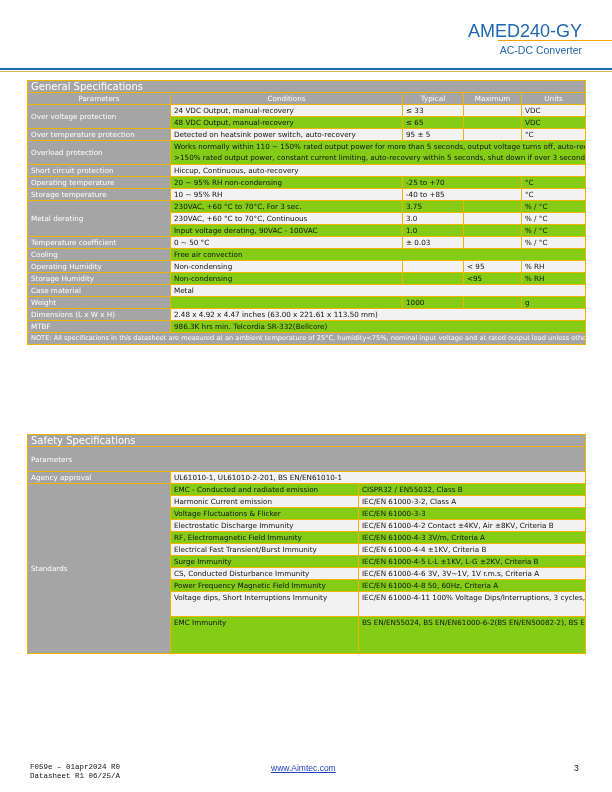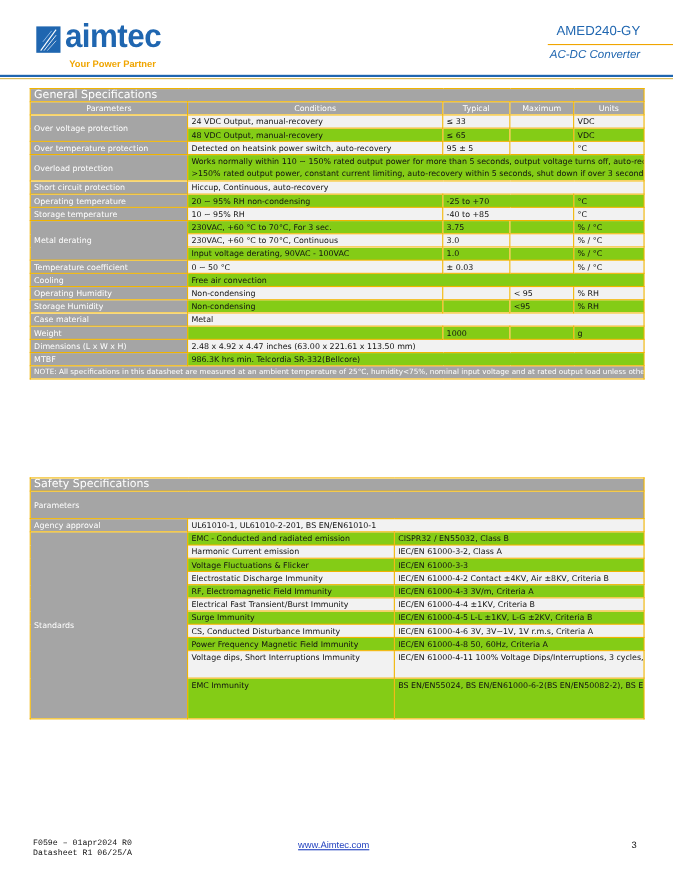--- a/index.html
+++ b/index.html
@@ -3,23 +3,23 @@
 <meta charset="utf-8">
 <style>
   html, body { margin:0; padding:0; }
   body { width:612px; height:792px; background:#fff; position:relative; font-family:"DejaVu Sans", sans-serif; overflow:hidden; }
   .header { position:absolute; left:0; top:0; width:612px; height:75px; }
   .logo { position:absolute; left:33px; top:22px; width:130px; height:44px; }
   .logo-mark { position:absolute; left:0; top:2px; width:22px; height:24px; background:#1f66b0; }
   .logo-mark svg { position:absolute; left:0; top:0; }
   .logo-text { position:absolute; left:26px; top:-3px; font-family:"Liberation Sans", sans-serif; font-weight:bold; font-size:30px; color:#1f66b0; letter-spacing:-0.5px; transform:scaleX(0.95); transform-origin:left; line-height:30px; }
   .logo-tag { position:absolute; left:30px; top:31px; font-family:"Liberation Sans", sans-serif; font-weight:bold; font-size:8.5px; color:#f0a500; white-space:nowrap; }
-  .title-model { position:absolute; right:30px; top:21px; font-family:"Liberation Sans", sans-serif; font-size:12px; color:#1f66b0; }
+  .title-model { position:absolute; right:30px; top:21px; font-family:"Liberation Sans", sans-serif; font-size:18px; color:#1f66b0; }
   .title-rule { position:absolute; left:498px; top:40px; width:114px; height:1px; background:#f0a500; }
-  .title-type { position:absolute; right:30px; top:44px; font-family:"Liberation Sans", sans-serif; font-size:10.5px; color:#1f66b0;font-style:italic; }
+  .title-type { position:absolute; right:30px; top:44px; font-family:"Liberation Sans", sans-serif; font-size:10.5px; color:#1f66b0; }
   .rule-blue { position:absolute; left:0; top:68px; width:612px; height:2px; background:#1f66b0; }
   .rule-gold { position:absolute; left:0; top:71px; width:612px; height:1px; background:#d4b44a; }
 
   table.spec { position:absolute; left:27px; border-collapse:collapse; table-layout:fixed; width:558px; font-family:"DejaVu Sans", sans-serif; font-size:7.2px; color:#111;padding-left:13px; }
   table.spec td { border:1px solid #f0b400; padding:0 3px; height:11px; line-height:11px; overflow:hidden; white-space:nowrap; }
   .sec-title td { background:#a5a5a5; color:#fff; font-size:10px; height:19px; font-weight:normal; }
   .col-head td { background:#a5a5a5; color:#fff; text-align:center; height:20px; }
   td.param { background:#a5a5a5; color:#fff; text-align:left; }
   td.w { background:#f2f2f2; }
   td.g { background:#84cc16; }
@@ -29,32 +29,20 @@
   .note td { background:#a5a5a5; color:#fff; white-space:normal; font-size:6.6px; line-height:10px; height:24px; }
 
   .footer-left { position:absolute; left:30px; top:763px; font-family:Liberation Mono, monospace; font-size:7.5px; color:#111; line-height:8.5px; }
   .footer-link { position:absolute; left:271px; top:763px; font-family:"Liberation Sans", sans-serif; font-size:8.5px; color:#1f3fbf; text-decoration:underline; }
   .footer-page { position:absolute; left:574px; top:763px; font-family:"Liberation Sans", sans-serif; font-size:8.5px; color:#111; }
 </style>
 </head>
 <body>
 
 <div class="header">
-  <div class="logo">
-    <div class="logo-mark">
-      <svg width="22" height="24" viewBox="0 0 22 24">
-        <path d="M4 22 L18 3" stroke="#fff" stroke-width="1" fill="none"></path>
-        <path d="M7 22 L18 8" stroke="#fff" stroke-width="0.8" fill="none"></path>
-        <path d="M10 22 L18 13" stroke="#fff" stroke-width="0.6" fill="none"></path>
-        <path d="M6 14 L14 4" stroke="#9cc3ea" stroke-width="0.8" fill="none"></path>
-      </svg>
-    </div>
-    <div class="logo-text">aimtec</div>
-    <div class="logo-tag">Your Power Partner</div>
-  </div>
   <div class="title-model">AMED240-GY</div>
   <div class="title-rule"></div>
   <div class="title-type">AC-DC Converter</div>
   <div class="rule-blue"></div>
   <div class="rule-gold"></div>
 </div>
 
 <table class="spec" style="top:80px;">
   <colgroup>
     <col style="width:143px">

